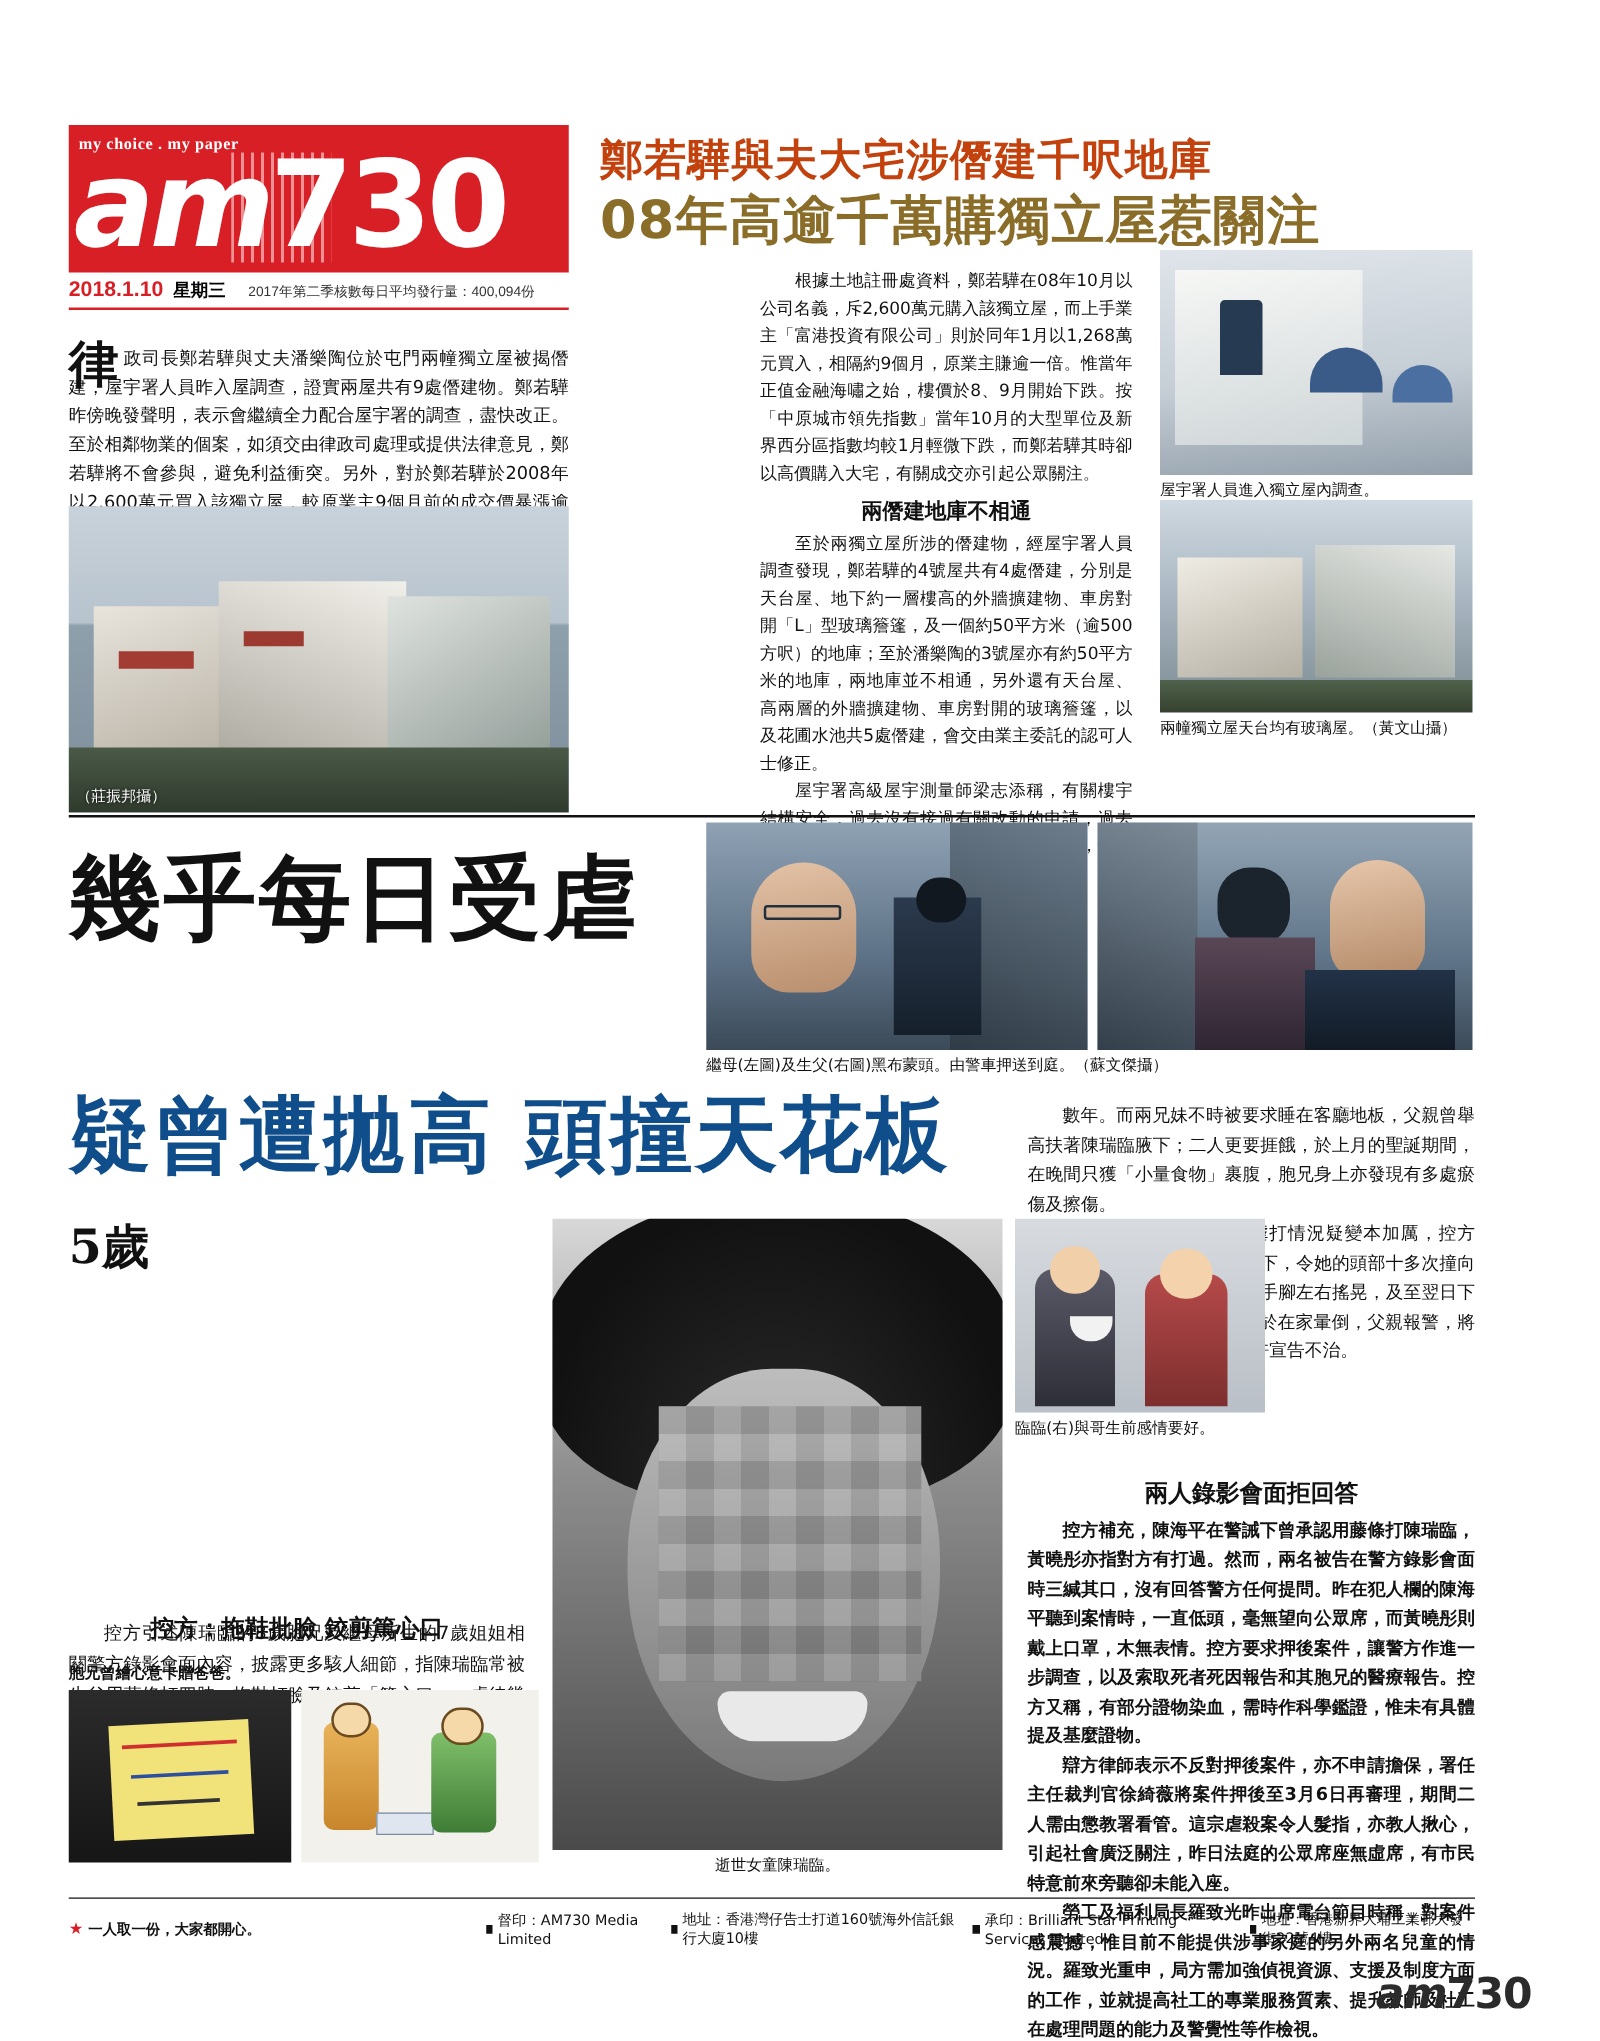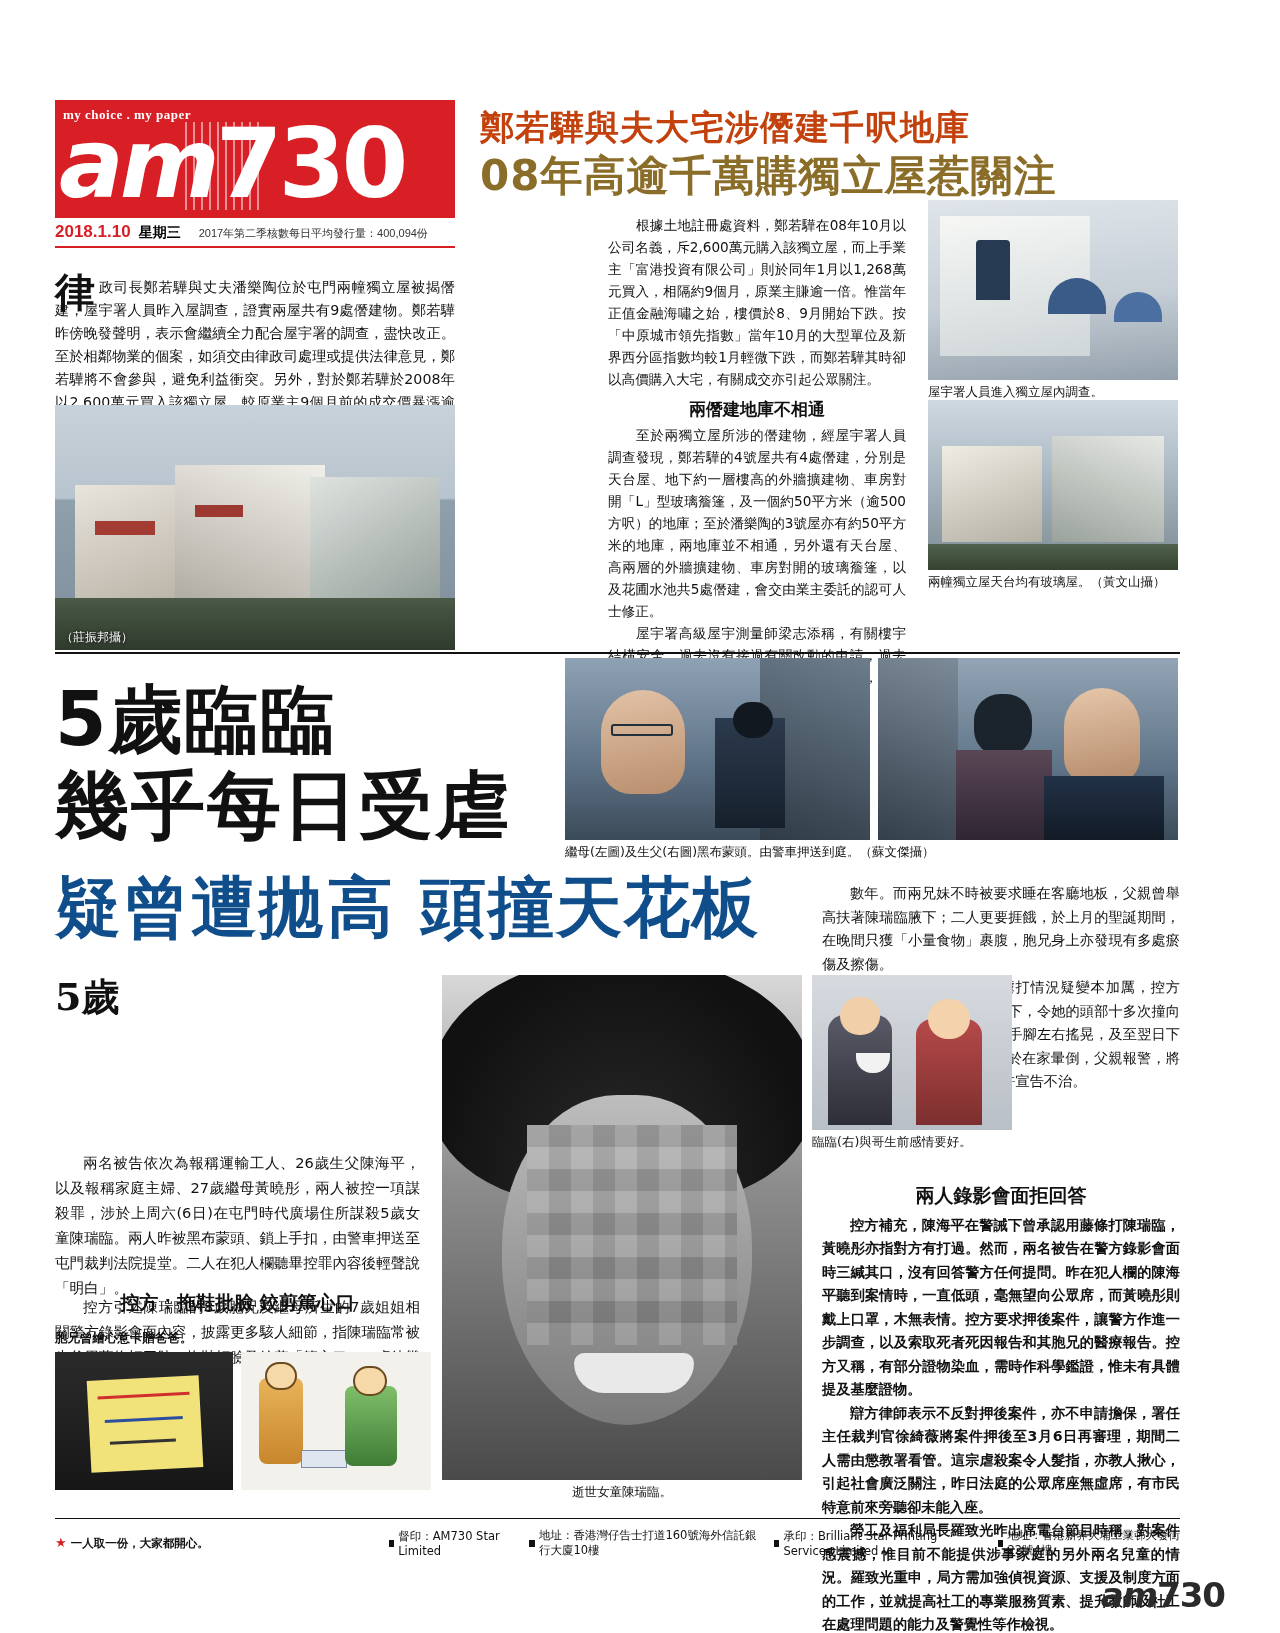--- a/index.html
+++ b/index.html
@@ -476,21 +476,20 @@
   <div class="photo ph-tr2">
     <div class="hh"></div>
       <div class="hh2"></div>
       <div class="gr"></div>
   </div>
   <div class="cap" style="left:928px; top:574px; width:250px;">兩幢獨立屋天台均有玻璃屋。（黃文山攝）</div>
 
   <div class="hr-section"></div>
 
   <div class="big-head-1">
-    <div>5歲臨臨</div>
     <div>幾乎每日受虐</div>
   </div>
   <div class="big-head-2">疑曾遭拋高 頭撞天花板</div>
 
   <div class="photo ph-court1">
     <div class="seat"></div>
       <div class="face"></div>
       <div class="glasses"></div>
     <div class="off"></div>
       <div class="hood"></div>
@@ -498,21 +497,20 @@
   <div class="photo ph-court2">
     <div class="seatL"></div>
       <div class="hood"></div>
       <div class="coat"></div>
     <div class="face"></div>
       <div class="uni"></div>
   </div>
   <div class="cap" style="left:565px; top:844px; width:620px;">繼母(左圖)及生父(右圖)黑布蒙頭。由警車押送到庭。（蘇文傑攝）</div>
 
   <div class="drop-cap2">5歲</div>
-  <div class="col-c2">兩名被告依次為報稱運輸工人、26歲生父陳海平，以及報稱家庭主婦、27歲繼母黃曉彤，兩人被控一項謀殺罪，涉於上周六(6日)在屯門時代廣場住所謀殺5歲女童陳瑞臨。兩人昨被黑布蒙頭、鎖上手扣，由警車押送至屯門裁判法院提堂。二人在犯人欄聽畢控罪內容後輕聲說「明白」。</div>
   <div class="sub-c">控方：拖鞋批臉 鉸剪篤心口</div>
   <div class="col-c3">控方引述陳瑞臨的8歲胞兄及繼母所生的7歲姐姐相關警方錄影會面內容，披露更多駭人細節，指陳瑞臨常被生父用藤條打四肢、拖鞋打臉及鉸剪「篤心口」，虐待幾乎每日發生，情況持續</div>
 
   <div class="col-d">
     <p>數年。而兩兄妹不時被要求睡在客廳地板，父親曾舉高扶著陳瑞臨腋下；二人更要捱餓，於上月的聖誕期間，在晚間只獲「小量食物」裹腹，胞兄身上亦發現有多處瘀傷及擦傷。</p>
     <p>至陳瑞臨逝世前一日，虐打情況疑變本加厲，控方稱，父親曾舉高扶著陳瑞臨腋下，令她的頭部十多次撞向天花板，兩名被告更捉住陳的手腳左右搖晃，及至翌日下午1時15分，陳疑不堪被虐終於在家暈倒，父親報警，將她送院搶救，惜延至下午2時許宣告不治。</p>
   </div>
 
   <div class="col-e">
     <div class="sub-d">兩人錄影會面拒回答</div>
@@ -555,21 +553,21 @@
   </div>
 
   <div class="footer-rule"></div>
   <div class="footer">
     <div class="footer-left">
       <span class="star">★</span><span>一人取一份，大家都開心。</span>
     </div>
     <div class="footer-items">
       <span class="fitem">
           <i class="sqm"></i>
-          <span>督印：AM730 Star Limited</span>
+          <span>督印：AM730 Media Limited</span>
         </span>
       <span class="fitem">
           <i class="sqm"></i>
           <span>地址：香港灣仔告士打道160號海外信託銀行大廈10樓</span>
         </span>
       <span class="fitem">
           <i class="sqm"></i>
           <span>承印：Brilliant Star Printing Services Limited</span>
         </span>
       <span class="fitem">

